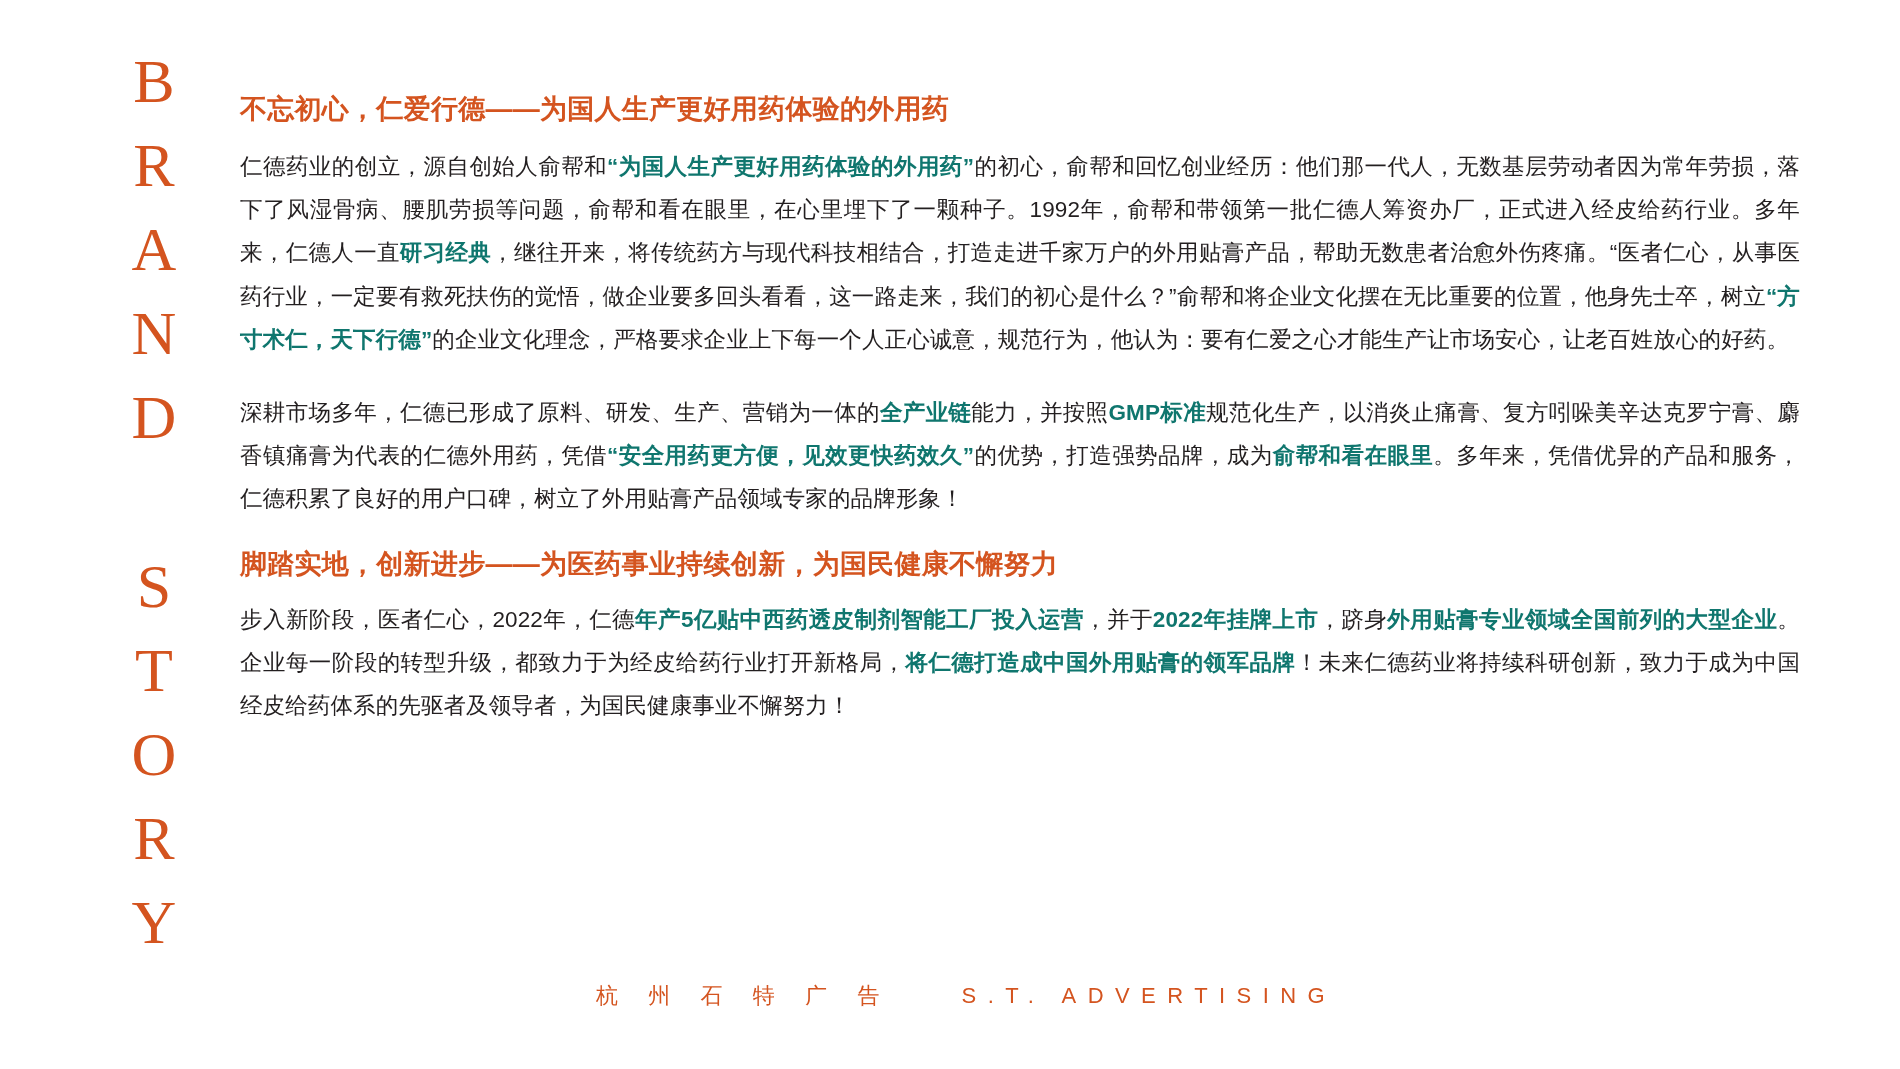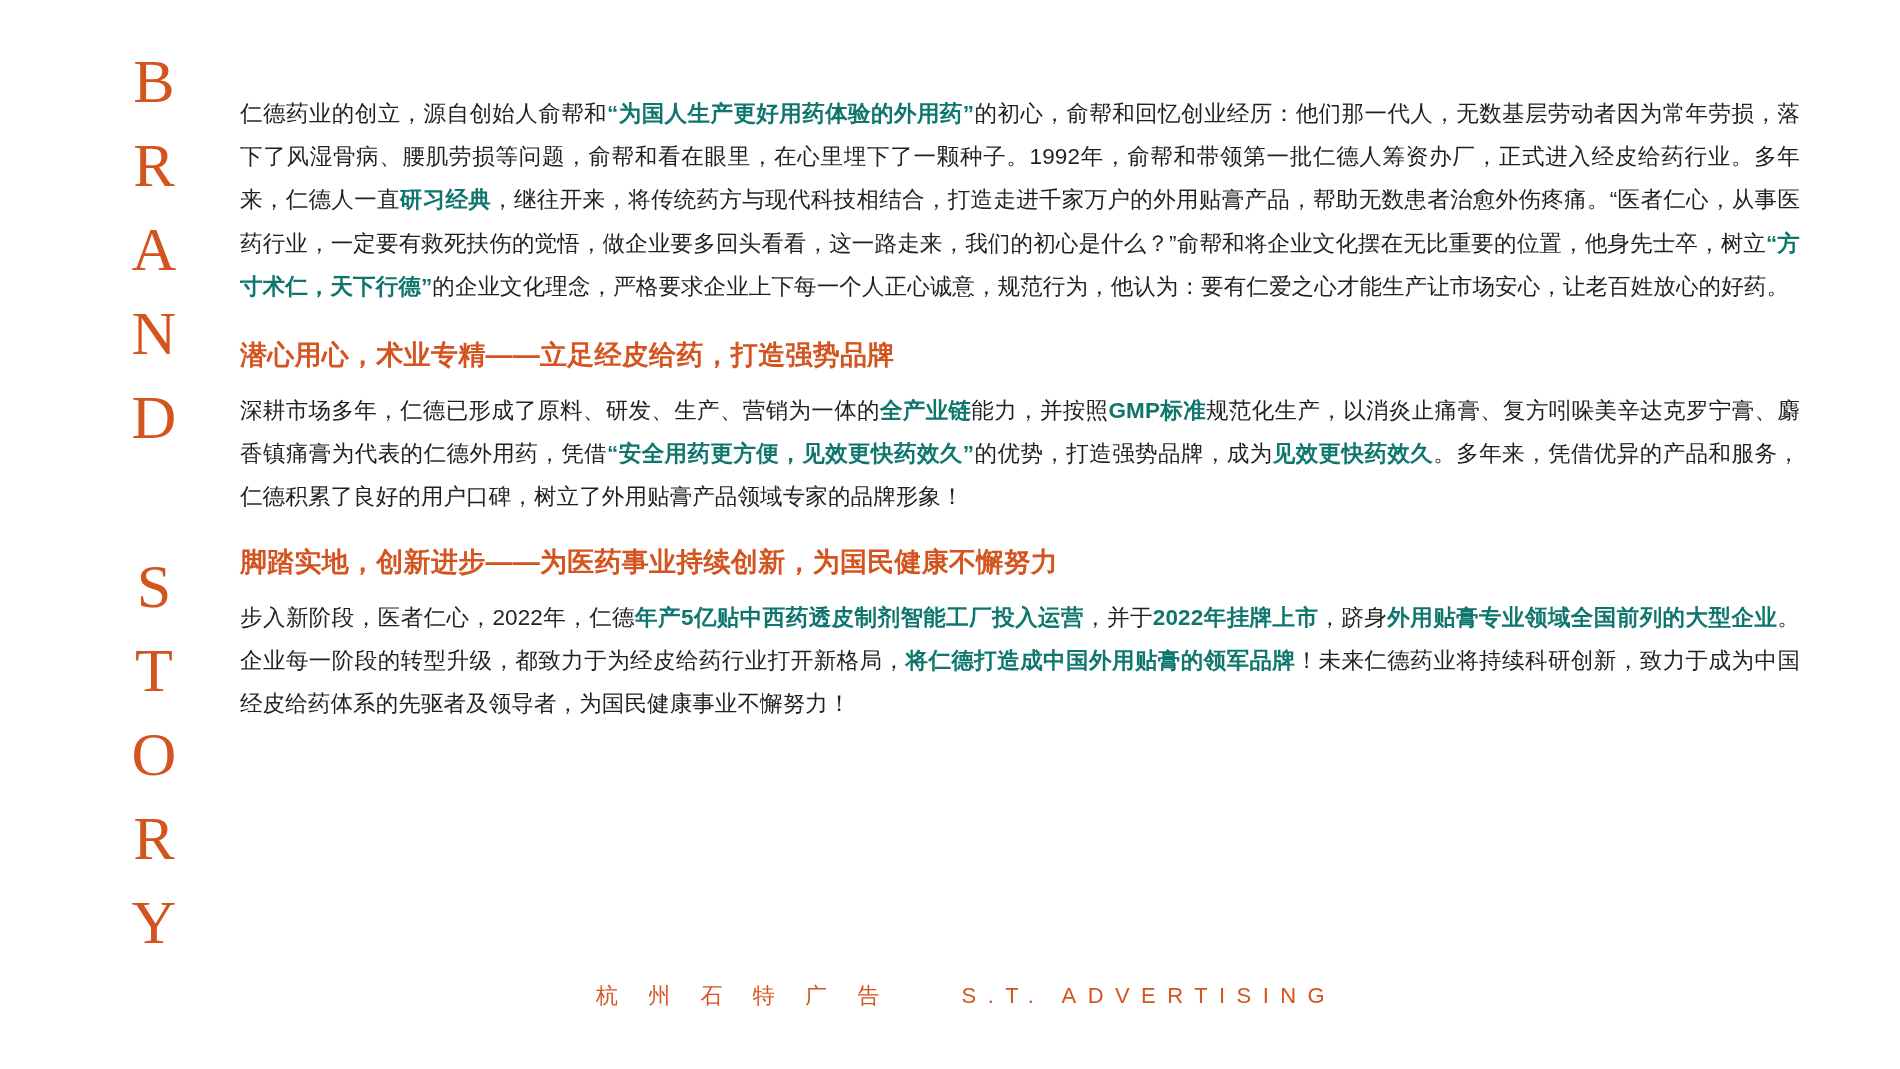--- a/index.html
+++ b/index.html
@@ -107,26 +107,26 @@
 </head>
 <body>
 
 <div class="page">
 
   <div class="side-title">BRAND STORY</div>
 
   <div class="content">
 
     <div class="section section-1">
+      <h2 class="sec-heading">不忘初心，仁爱行德——为国人生产更好用药体验的外用药</h2>
       <p class="sec-body"><span>仁德药业的创立，源自创始人俞帮和</span><b>“为国人生产更好用药体验的外用药”</b><span>的初心，俞帮和回忆创业经历：他们那一代人，无数基层劳动者因为常年劳损，落下了风湿骨病、腰肌劳损等问题，俞帮和看在眼里，在心里埋下了一颗种子。1992年，俞帮和带领第一批仁德人筹资办厂，正式进入经皮给药行业。多年来，仁德人一直</span><b>研习经典</b><span>，继往开来，将传统药方与现代科技相结合，打造走进千家万户的外用贴膏产品，帮助无数患者治愈外伤疼痛。“医者仁心，从事医药行业，一定要有救死扶伤的觉悟，做企业要多回头看看，这一路走来，我们的初心是什么？”俞帮和将企业文化摆在无比重要的位置，他身先士卒，树立</span><b>“方寸术仁，天下行德”</b><span>的企业文化理念，严格要求企业上下每一个人正心诚意，规范行为，他认为：要有仁爱之心才能生产让市场安心，让老百姓放心的好药。</span></p>
     </div>
 
     <div class="section section-2">
-      <h2 class="sec-heading">潜心用心，术业专精——立足经皮给药，打造强势品牌</h2>
-      <p class="sec-body"><span>深耕市场多年，仁德已形成了原料、研发、生产、营销为一体的</span><b>全产业链</b><span>能力，并按照</span><b>GMP标准</b><span>规范化生产，以消炎止痛膏、复方吲哚美辛达克罗宁膏、麝香镇痛膏为代表的仁德外用药，凭借</span><b>“安全用药更方便，见效更快药效久”</b><span>的优势，打造强势品牌，成为</span><b>见效更快药效久</b><span>。多年来，凭借优异的产品和服务，仁德积累了良好的用户口碑，树立了外用贴膏产品领域专家的品牌形象！</span></p>
+      <p class="sec-body"><span>深耕市场多年，仁德已形成了原料、研发、生产、营销为一体的</span><b>全产业链</b><span>能力，并按照</span><b>GMP标准</b><span>规范化生产，以消炎止痛膏、复方吲哚美辛达克罗宁膏、麝香镇痛膏为代表的仁德外用药，凭借</span><b>“安全用药更方便，见效更快药效久”</b><span>的优势，打造强势品牌，成为</span><b>俞帮和看在眼里</b><span>。多年来，凭借优异的产品和服务，仁德积累了良好的用户口碑，树立了外用贴膏产品领域专家的品牌形象！</span></p>
     </div>
 
     <div class="section section-3">
       <h2 class="sec-heading">脚踏实地，创新进步——为医药事业持续创新，为国民健康不懈努力</h2>
       <p class="sec-body"><span>步入新阶段，医者仁心，2022年，仁德</span><b>年产5亿贴中西药透皮制剂智能工厂投入运营</b><span>，并于</span><b>2022年挂牌上市</b><span>，跻身</span><b>外用贴膏专业领域全国前列的大型企业</b><span>。企业每一阶段的转型升级，都致力于为经皮给药行业打开新格局，</span><b>将仁德打造成中国外用贴膏的领军品牌</b><span>！未来仁德药业将持续科研创新，致力于成为中国经皮给药体系的先驱者及领导者，为国民健康事业不懈努力！</span></p>
     </div>
 
   </div>
 
   <div class="footer">

